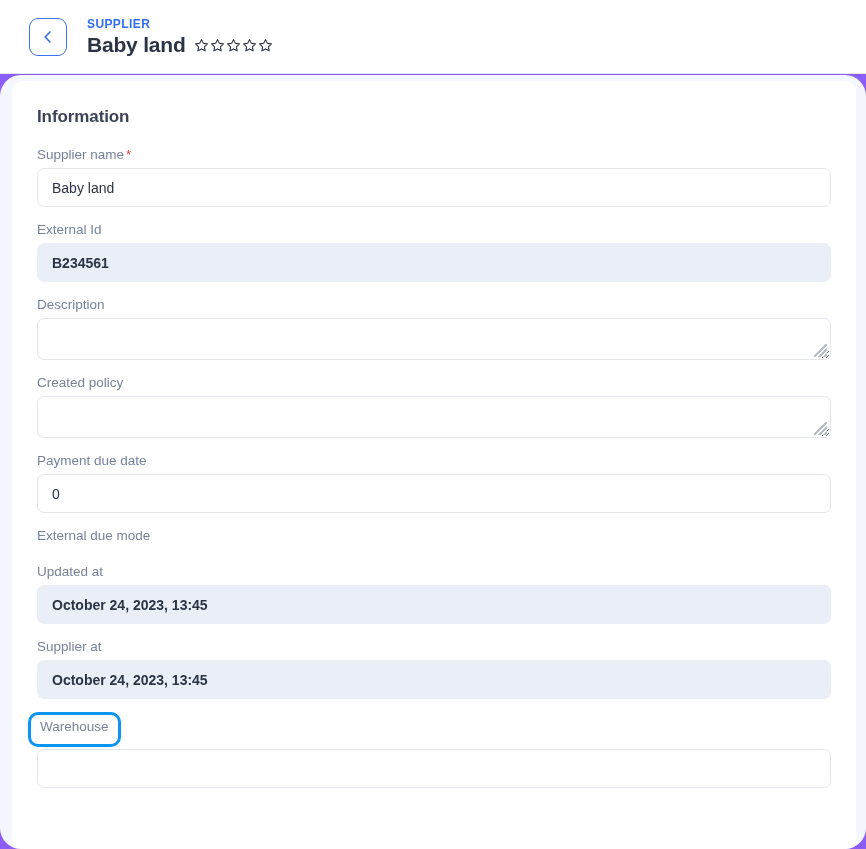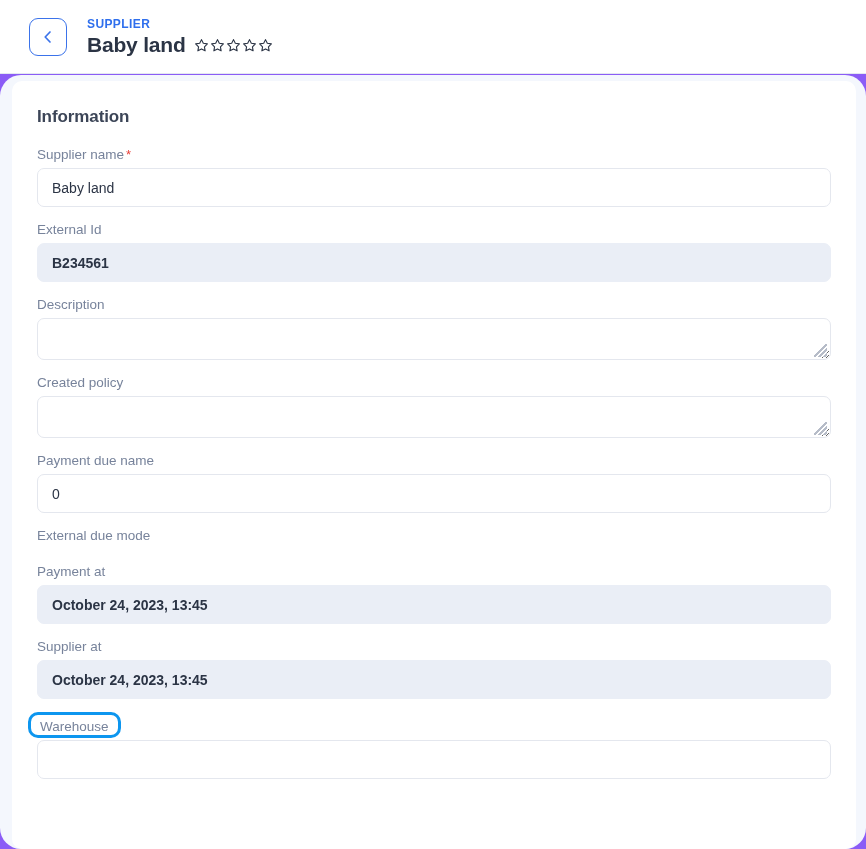--- a/index.html
+++ b/index.html
@@ -133,21 +133,21 @@
     background:
       linear-gradient(135deg, transparent 44%, #b6bcc8 44%, #b6bcc8 54%, transparent 54%),
       linear-gradient(135deg, transparent 64%, #b6bcc8 64%, #b6bcc8 74%, transparent 74%),
       linear-gradient(135deg, transparent 84%, #b6bcc8 84%, #b6bcc8 94%, transparent 94%);
   }
 
   
   .label-highlight {
     border: 3px solid #0d96ef;
     border-radius: 10px;
-    padding: 4px 9px 0 9px;
+    padding: 4px 9px 9px 9px;
     margin-left: -9px;
     margin-bottom: 2px;
     line-height: 16px;
   }
 </style>
 </head>
 <body>
 
 <div id="app">
 
@@ -185,22 +185,22 @@
   </div>
 
   <div class="page-body">
     <div class="card">
       <div class="section-title">Information</div>
       <div id="fields">
           <div class="field"><label class="field-label">Supplier name<span class="req">*</span></label><input type="text" class="ctrl" value="Baby land" style=""></div>
           <div class="field"><label class="field-label">External Id</label><input type="text" class="ctrl readonly" readonly="" value="B234561" style=""></div>
           <div class="field"><label class="field-label">Description</label><textarea class="ctrl" style=""></textarea><span class="resize-grip"></span></div>
           <div class="field"><label class="field-label">Created policy</label><textarea class="ctrl" style=""></textarea><span class="resize-grip"></span></div>
-          <div class="field"><label class="field-label">Payment due name</label><input type="text" class="ctrl" value="0" style=""></div>
+          <div class="field"><label class="field-label">Payment due date</label><input type="text" class="ctrl" value="0" style=""></div>
           <div class="field"><label class="field-label">External due mode</label></div>
-          <div class="field"><label class="field-label">Payment at</label><input type="text" class="ctrl readonly" readonly="" value="October 24, 2023, 13:45" style=""></div>
+          <div class="field"><label class="field-label">Updated at</label><input type="text" class="ctrl readonly" readonly="" value="October 24, 2023, 13:45" style=""></div>
           <div class="field"><label class="field-label">Supplier at</label><input type="text" class="ctrl readonly" readonly="" value="October 24, 2023, 13:45" style=""></div>
           <div class="field"><label class="field-label label-highlight">Warehouse</label><input type="text" class="ctrl" style=""></div>
         </div>
     </div>
   </div>
 
 </div>
 
 </body></html>

